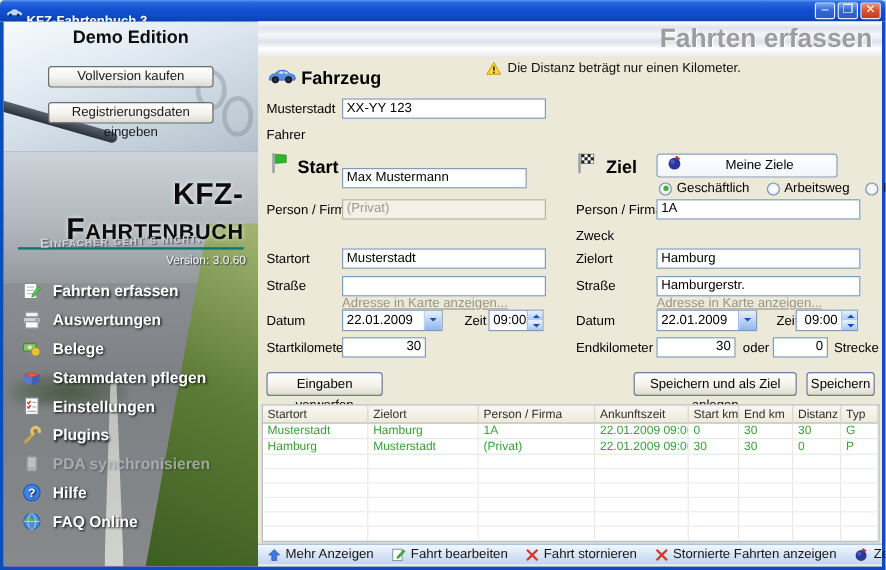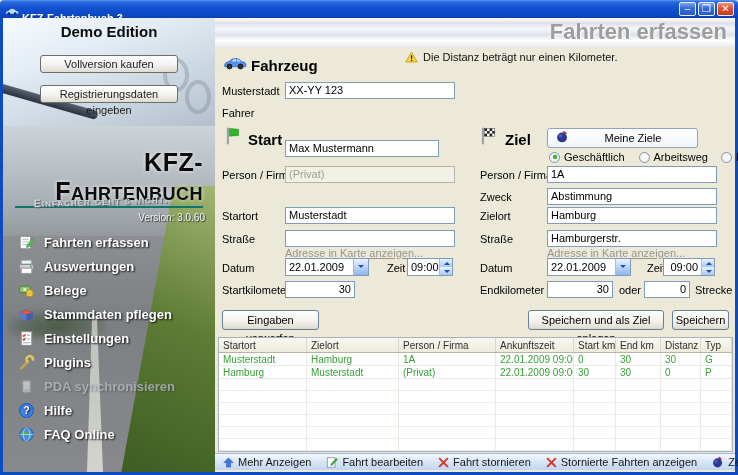--- a/index.html
+++ b/index.html
@@ -327,21 +327,20 @@
       <span class="radio rgap1"></span>
         <label>Arbeitsweg</label>
       <span class="radio rgap2"></span>
         <label>Privat</label>
     </div>
 
     <div class="lbl" style="left:265px;top:151px;">Person / Firma</div>
     <div class="tb" style="left:332px;top:148px;width:170px;">1A</div>
 
     <div class="lbl" style="left:265px;top:173px;">Zweck</div>
-    <div class="tb" style="left:332px;top:170px;width:170px;">Abstimmung</div>
 
     <div class="lbl" style="left:265px;top:192px;">Zielort</div>
     <div class="tb" style="left:332px;top:189px;width:170px;">Hamburg</div>
 
     <div class="lbl" style="left:265px;top:215px;">Straße</div>
     <div class="tb" style="left:332px;top:212px;width:170px;">Hamburgerstr.</div>
 
     <div class="link" style="left:332px;top:229px;">Adresse in Karte anzeigen...</div>
 
     <div class="lbl" style="left:265px;top:244px;">Datum</div>

